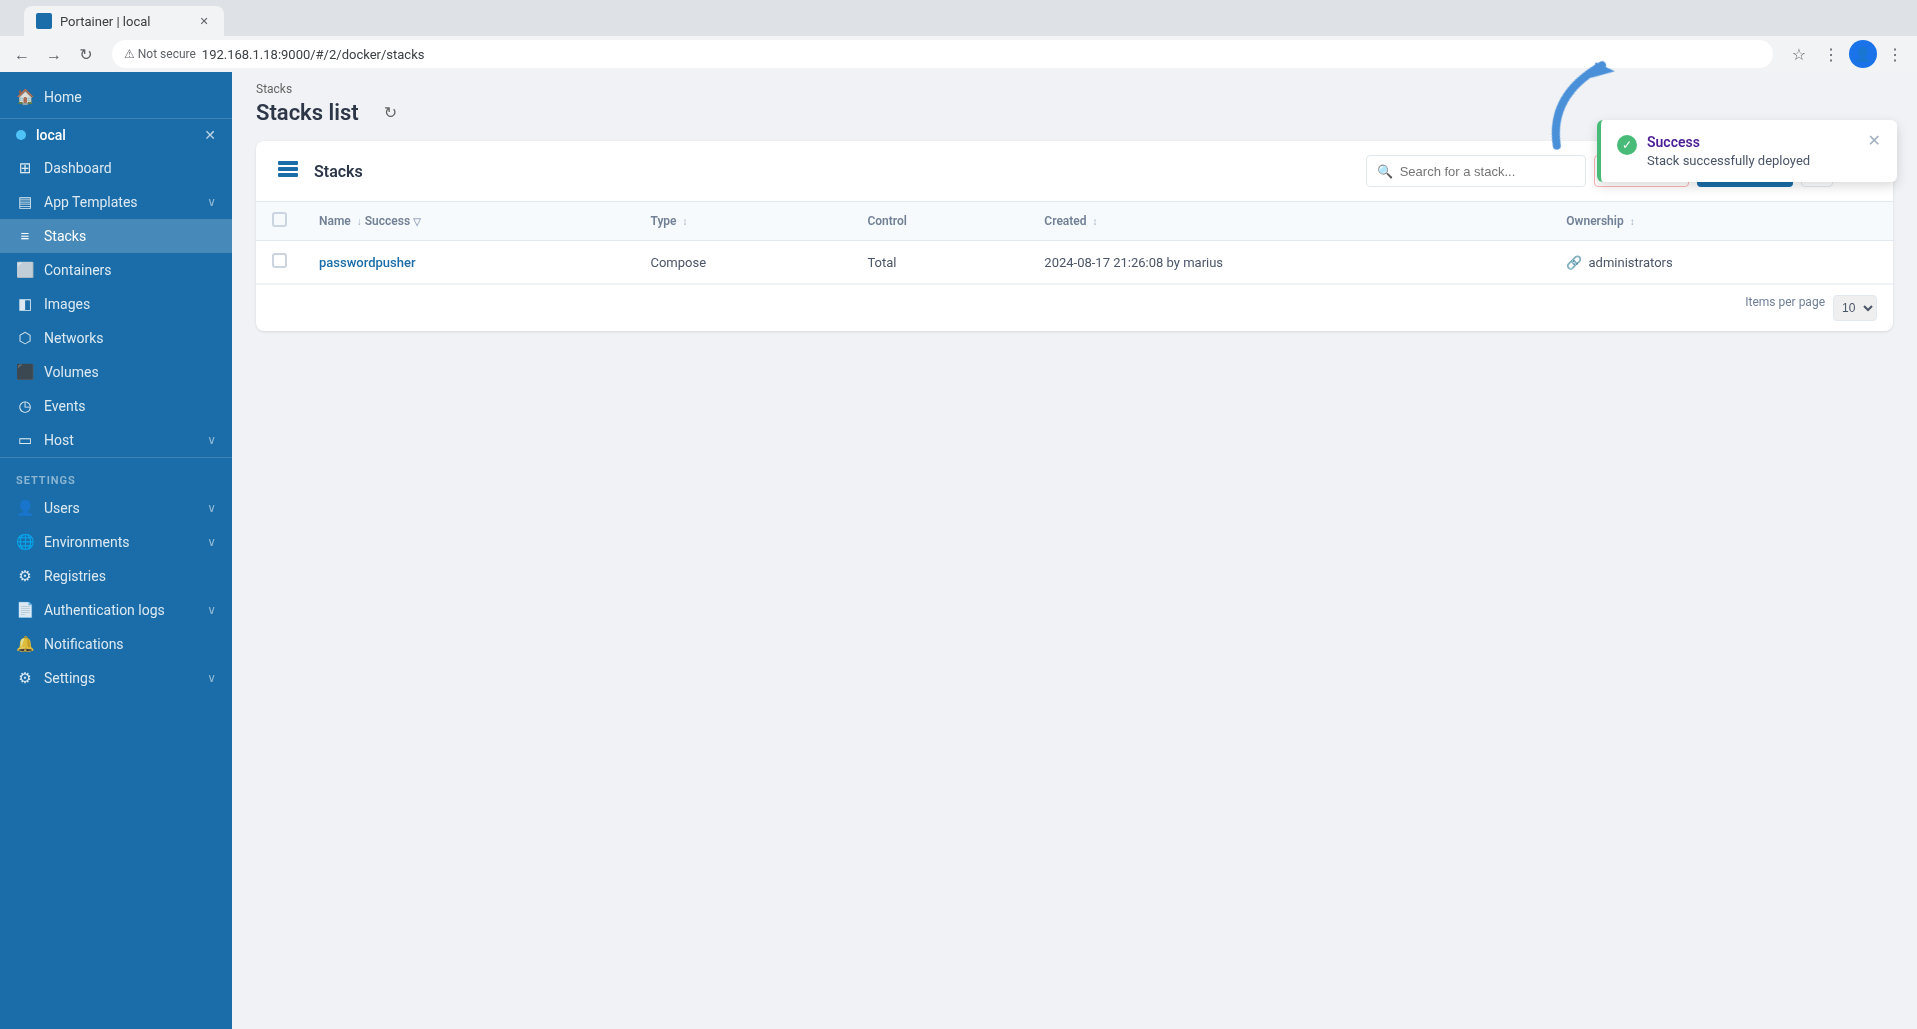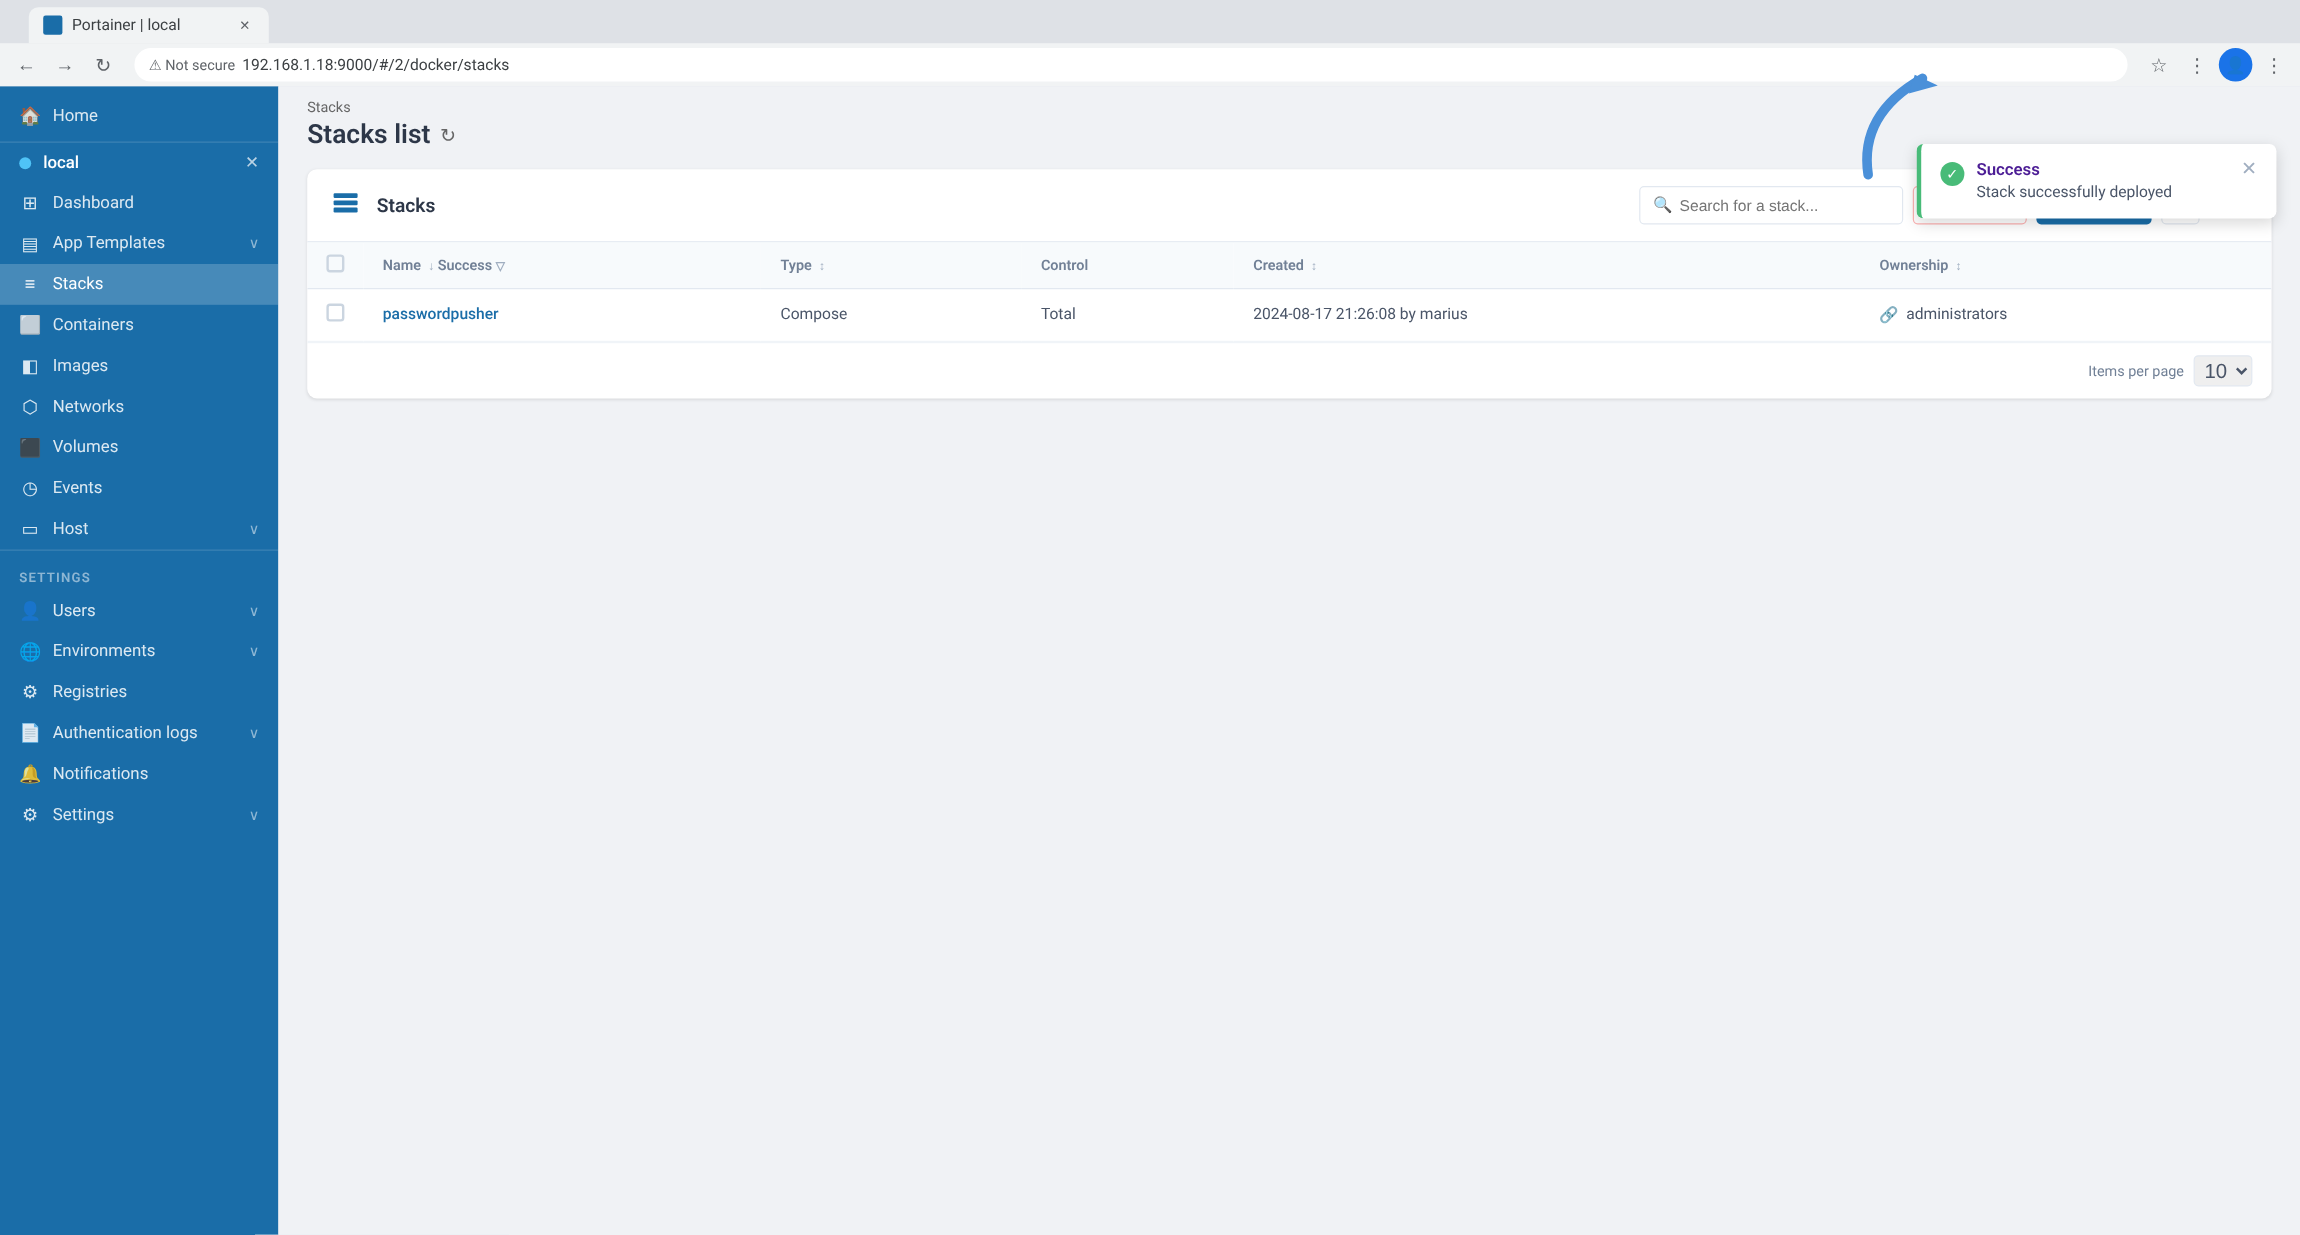--- a/index.html
+++ b/index.html
@@ -202,21 +202,21 @@
     }
     .breadcrumb-bar {
       padding: 10px 24px 0;
       font-size: 12px;
       color: #666;
     }
     .page-header {
       padding: 4px 24px 16px;
       display: flex;
       align-items: center;
-      gap: 8px;
+      gap: 25px;
     }
     .page-title {
       font-size: 22px;
       font-weight: 600;
       color: #2d3748;
     }
     .refresh-btn {
       font-size: 16px;
       color: #666;
       cursor: pointer;
@@ -328,32 +328,32 @@
     .sort-icon { font-size: 10px; color: #a0aec0; margin-left: 3px; }
     .filter-icon { font-size: 10px; color: #a0aec0; }
 
     .ownership-cell { display: flex; align-items: center; gap: 6px; }
     .ownership-icon { color: #718096; font-size: 13px; }
 
     .table-footer {
       padding: 10px 16px;
       display: flex;
       justify-content: flex-end;
-      align-items: center;
+      align-items: flex-start;
       gap: 8px;
       font-size: 12px;
       color: #718096;
       border-top: 1px solid #f0f4f8;
     }
     .items-per-page-select {
       height: 26px;
       border: 1px solid #e2e8f0;
       border-radius: 4px;
       padding: 0 4px;
-      font-size: 17px;
+      font-size: 12px;
       color: #4a5568;
     }
 
     
     .toast-container {
       position: fixed;
       top: 120px;
       right: 20px;
       z-index: 1000;
     }

